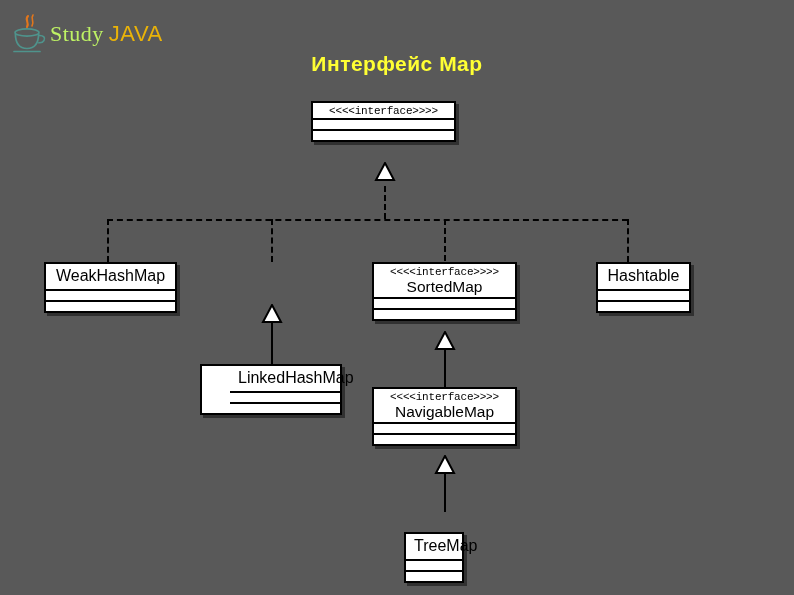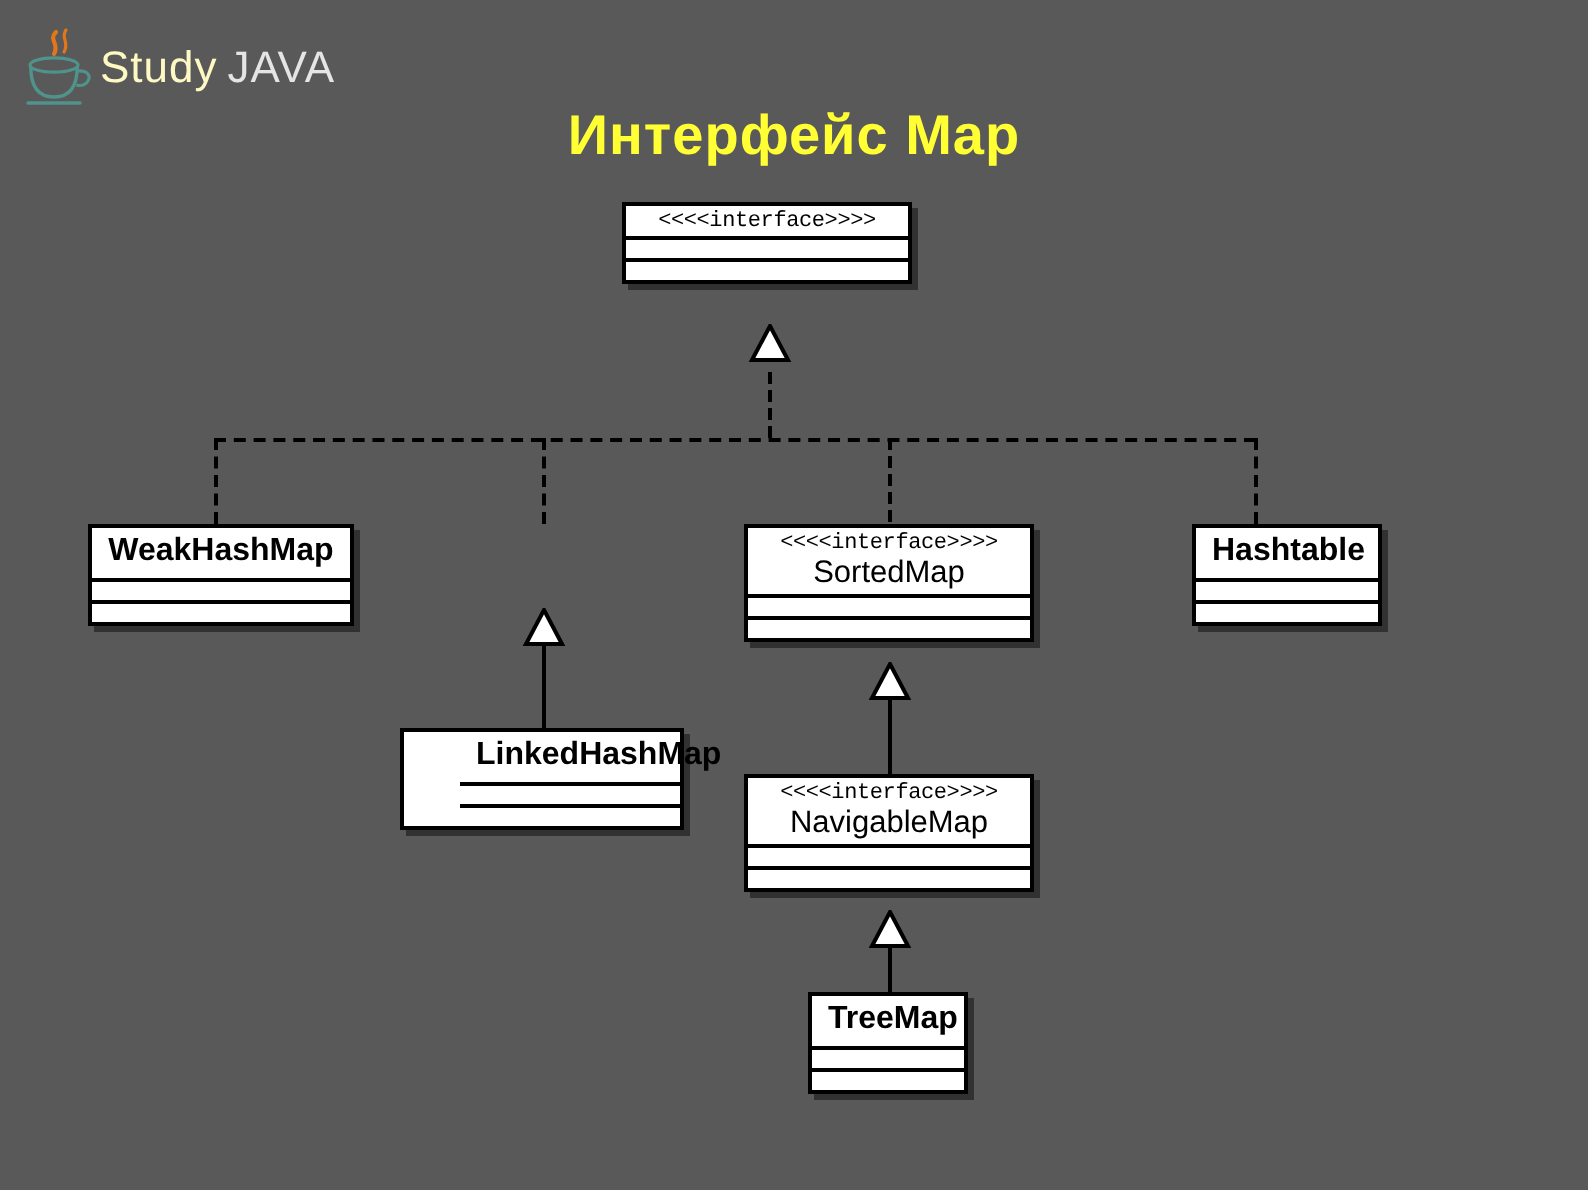--- a/index.html
+++ b/index.html
@@ -27,32 +27,32 @@
     display: flex;
     align-items: center;
   }
   #logo-mark { width: 40px; height: 42px; flex: 0 0 40px; }
   #logo-text {
     font-size: 22px;
     letter-spacing: .5px;
     white-space: nowrap;
     margin-left: 2px;
   }
-  .logo-study { color: #fef9c3; }
-  .logo-java  { color: #e5e5e5; margin-left: 5px; }
+  .logo-study { color: #bef264; font-family: Liberation Serif, serif; }
+  .logo-java  { color: #eab308; margin-left: 5px; }
 
   
   #title {
     position: absolute;
     left: 0;
     top: 52px;
     width: 794px;
     text-align: center;
     color: #ffff33;
-    font-size: 28px;
+    font-size: 21px;
     font-weight: bold;
     letter-spacing: .5px;
   }
 
   
   .node {
     position: absolute;
     background: #ffffff;
     border: 2px solid #000000;
     box-sizing: border-box;
@@ -70,21 +70,21 @@
     color: #000;
     letter-spacing: -0.2px;
     display: block;
   }
   .node .nm {
     display: block;
     color: #000;
     font-size: 15px;
   }
   .node.iface .nm { font-weight: normal; font-size: 15.5px; }
-  .node.cls  .nm { font-weight: bold;  font-size: 16px; }
+  .node.cls  .nm { font-weight: normal;  font-size: 16px; }
   .node.cls  .head { padding: 3px 8px 4px 8px; }
   .compartment {
     height: 9px;
     border-bottom: 2px solid #000000;
   }
   .compartment.last { border-bottom: none; }
 
   
   .seg {
     position: absolute;
@@ -202,21 +202,21 @@
 
   <div class="node iface" style="left:372px; top:387px; width:145px;">
     <div class="head">
       <span class="stereo">&lt;&lt;&lt;&lt;interface&gt;&gt;&gt;&gt;</span>
       <span class="nm">NavigableMap</span>
     </div>
     <div class="compartment"></div>
     <div class="compartment last"></div>
   </div>
 
-  <div class="node cls" style="left:404px; top:496px; width:80px;">
+  <div class="node cls" style="left:404px; top:532px; width:60px;">
     <div class="head">
       <span class="nm">TreeMap</span>
     </div>
     <div class="compartment"></div>
     <div class="compartment last"></div>
   </div>
 
 </div>
 
 </body></html>

